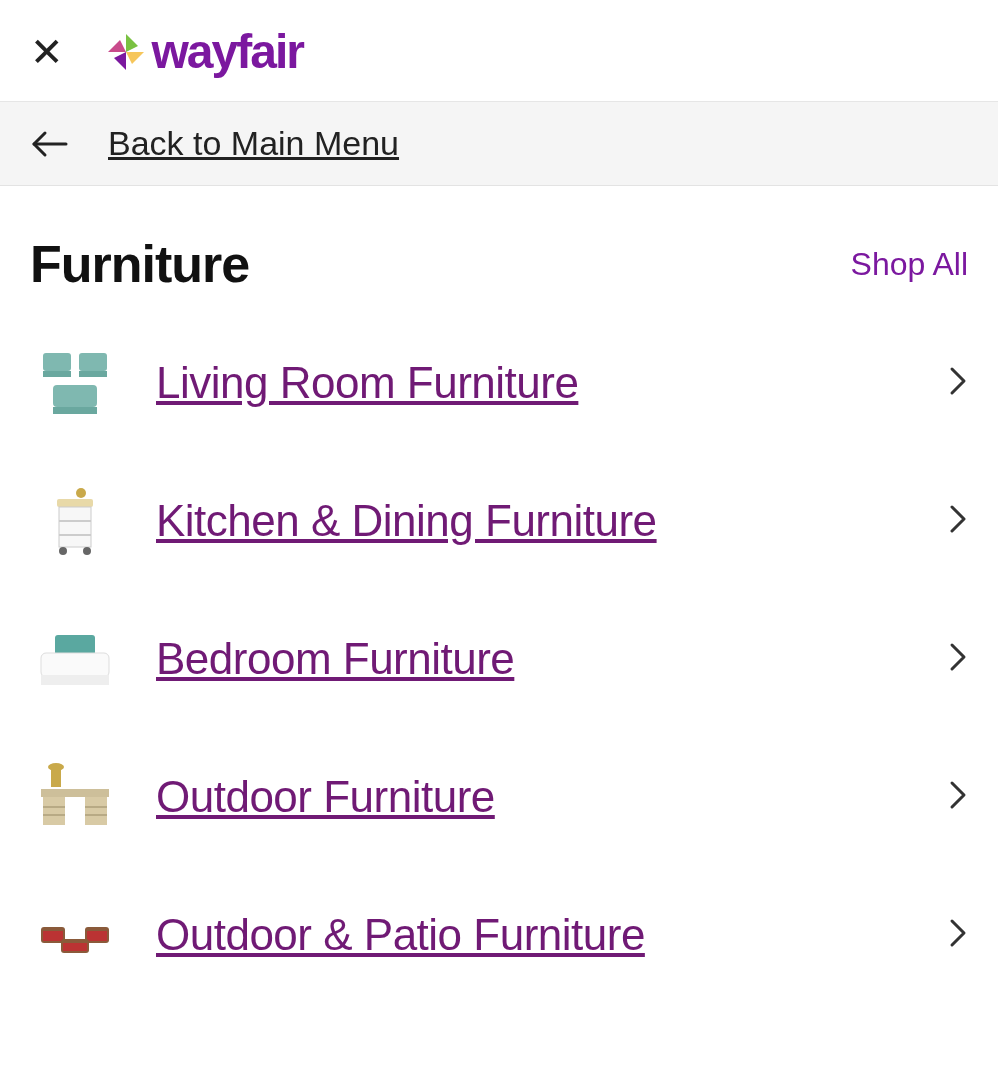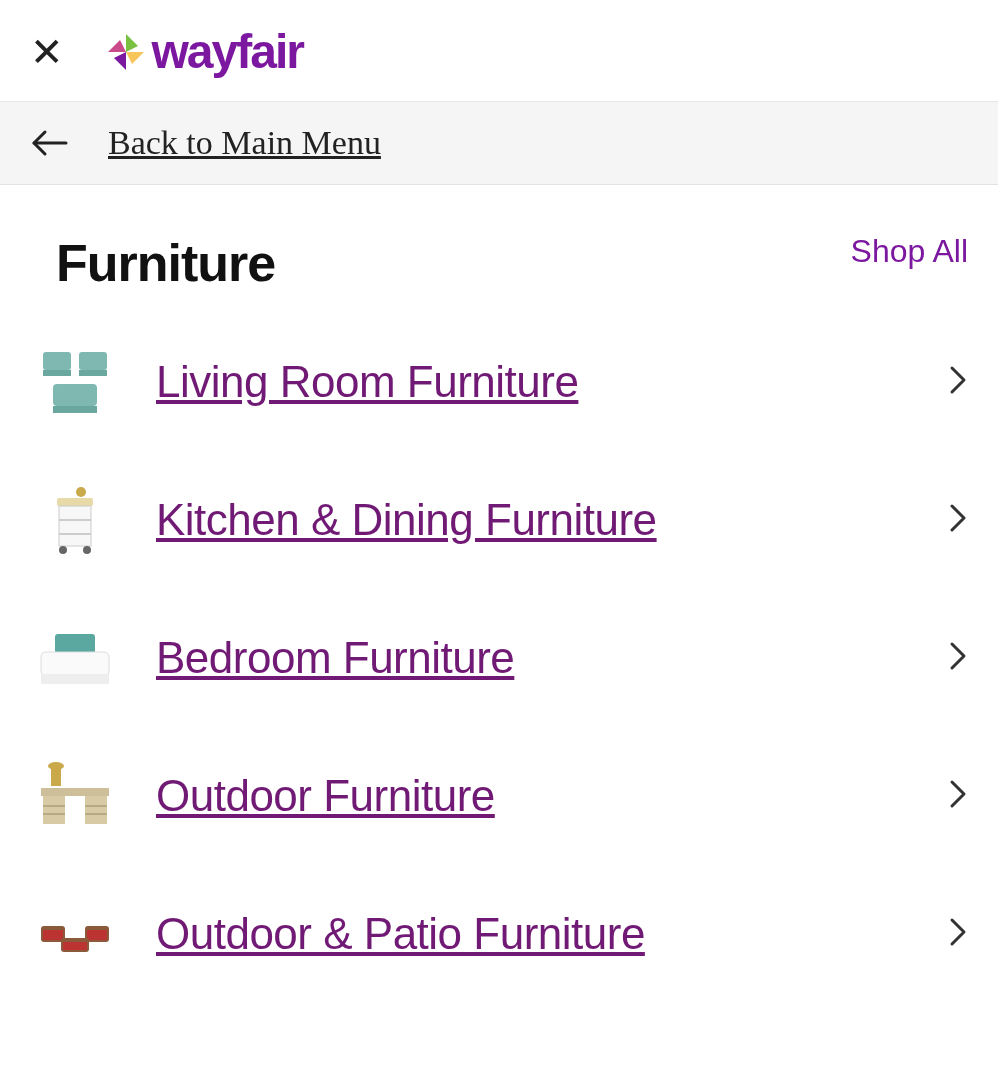--- a/index.html
+++ b/index.html
@@ -41,28 +41,26 @@
     background: #f5f5f5;
     border-bottom: 1px solid #e3e3e3;
     cursor: pointer;
   }
   .back-arrow { margin-right: 40px; display: inline-flex; }
   .back-text {
     font-size: 34px;
     font-weight: 400;
     color: #222;
     text-decoration: underline;
-    font-family: Liberation Serif, serif;
   }
   .title-row {
     display: flex;
-    align-items: flex-start;
+    align-items: center;
     justify-content: space-between;
     padding: 48px 30px 20px 30px;
-    margin-left: 26px;
   }
   .page-title {
     font-size: 52px;
     font-weight: 700;
     letter-spacing: -1px;
     color: #111;
   }
   .shop-all {
     font-size: 32px;
     color: #7b189f;

